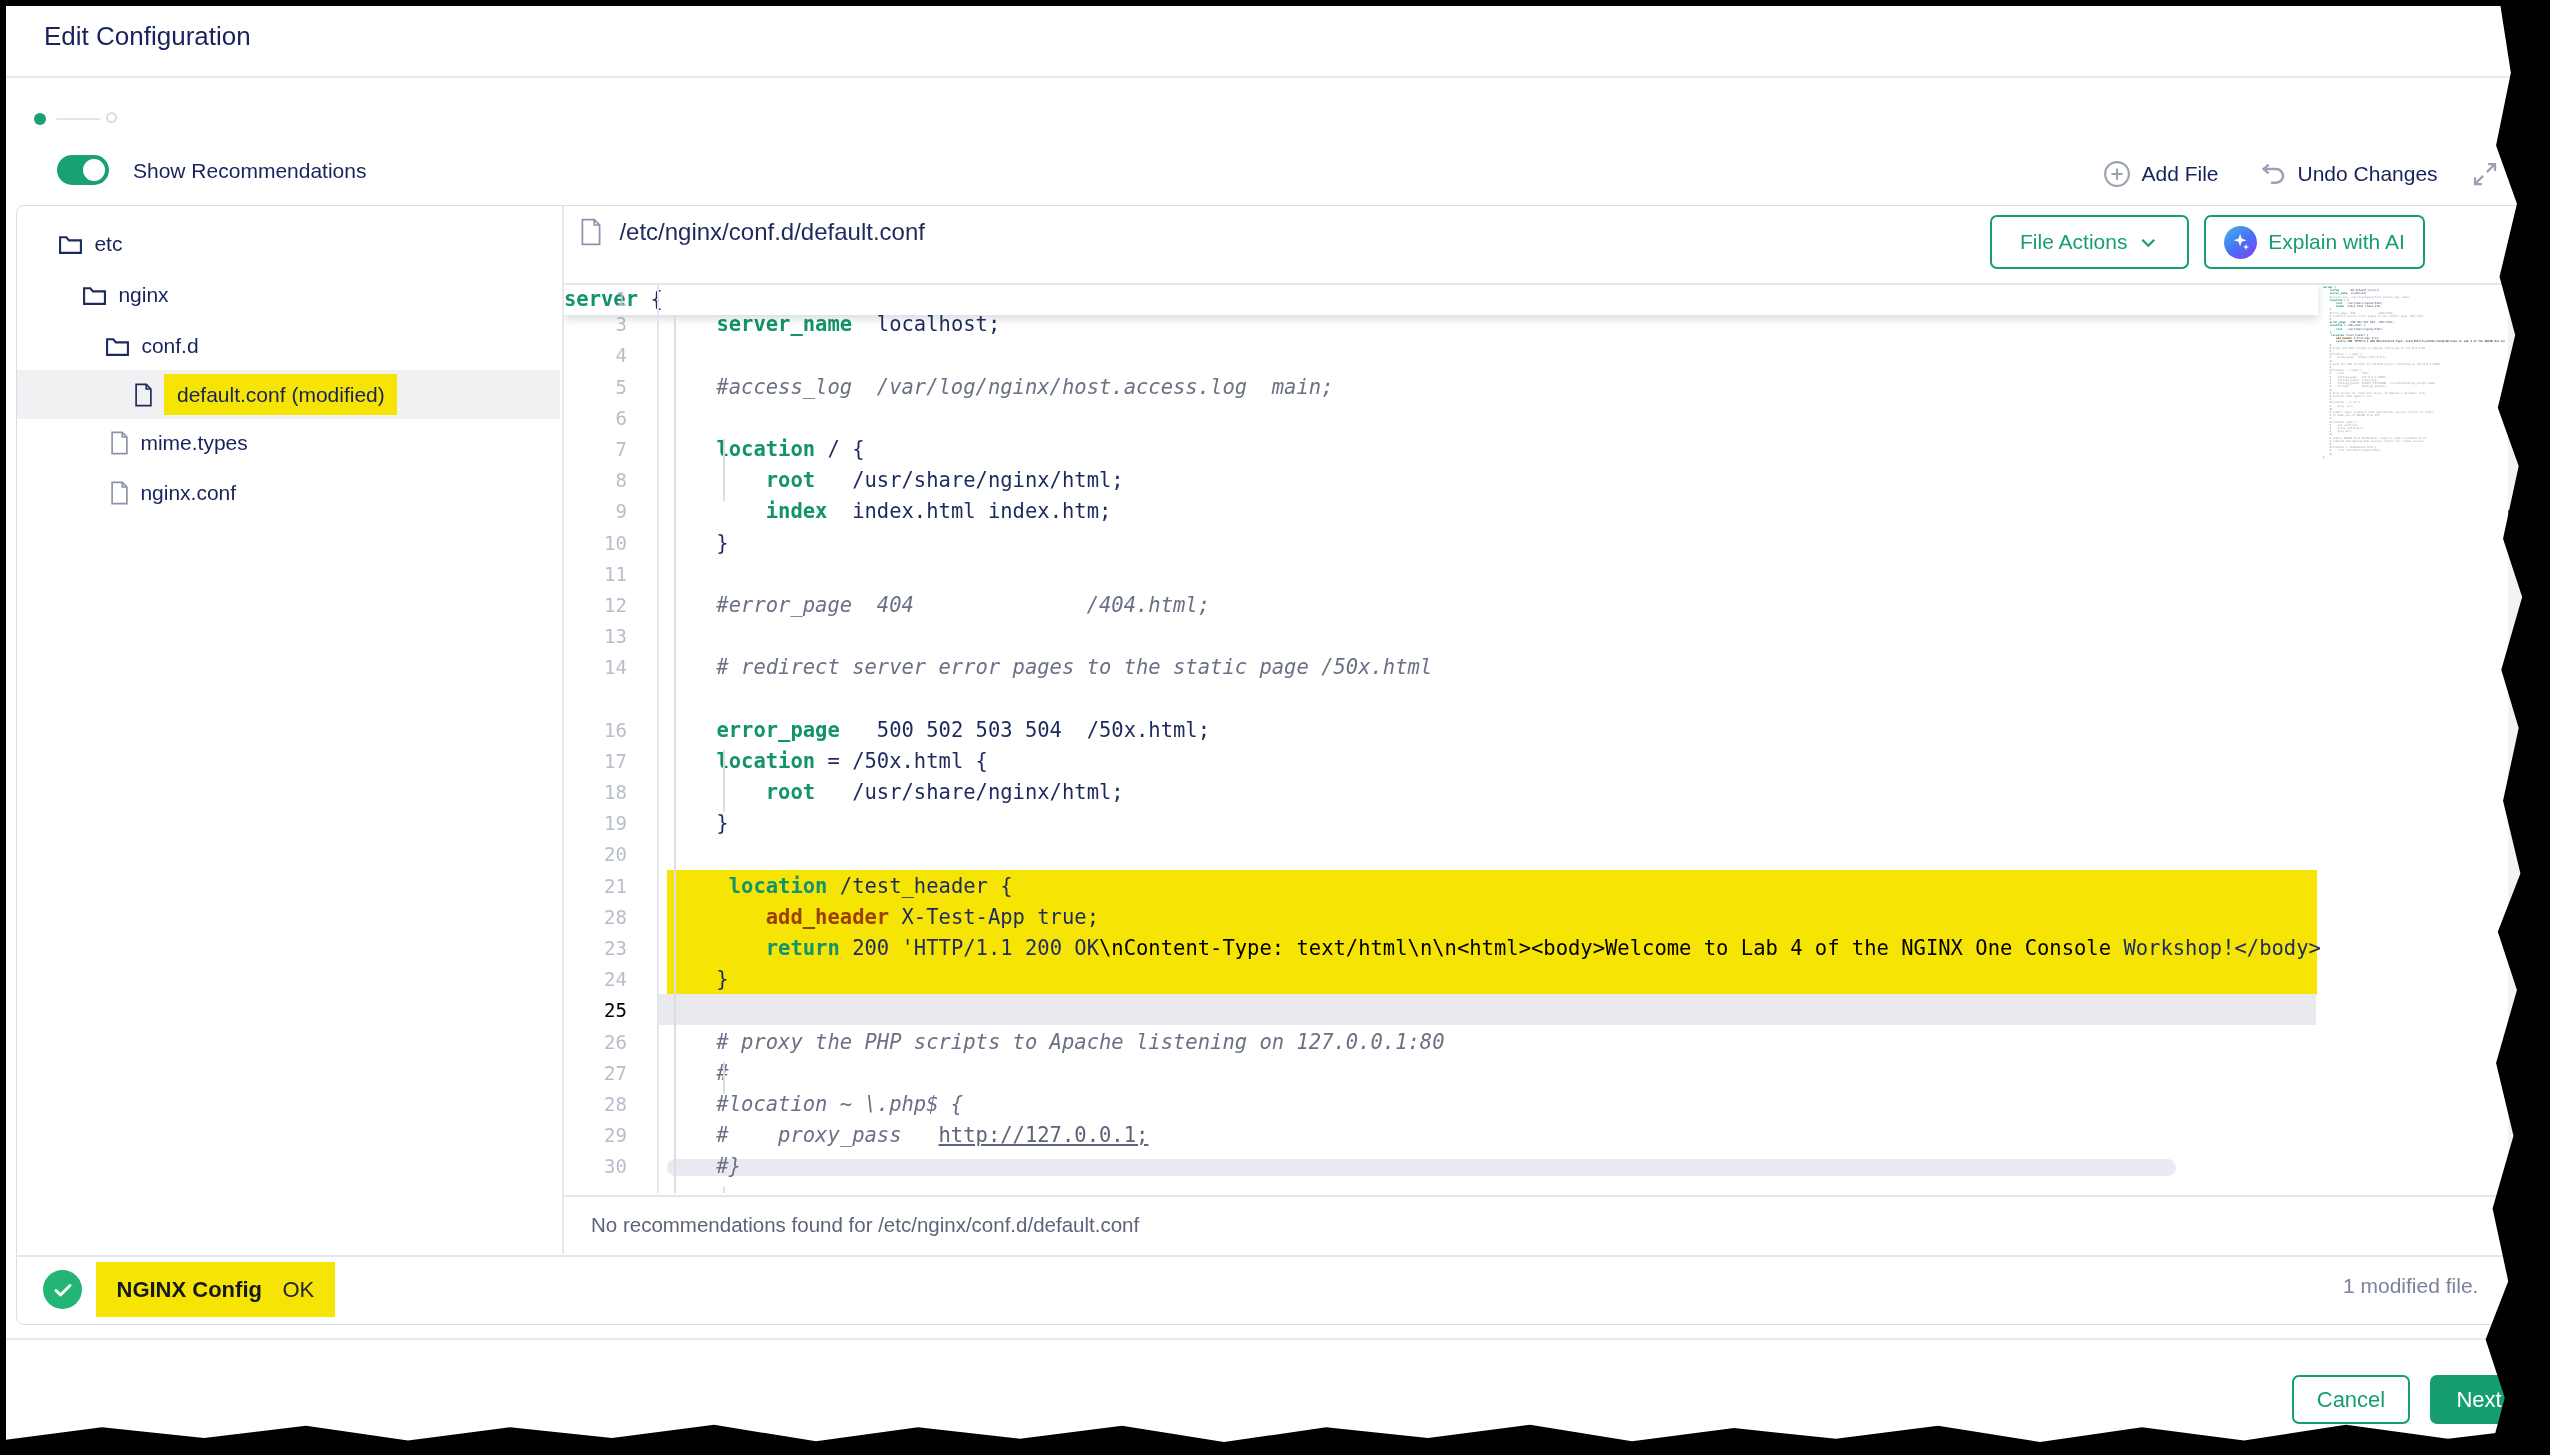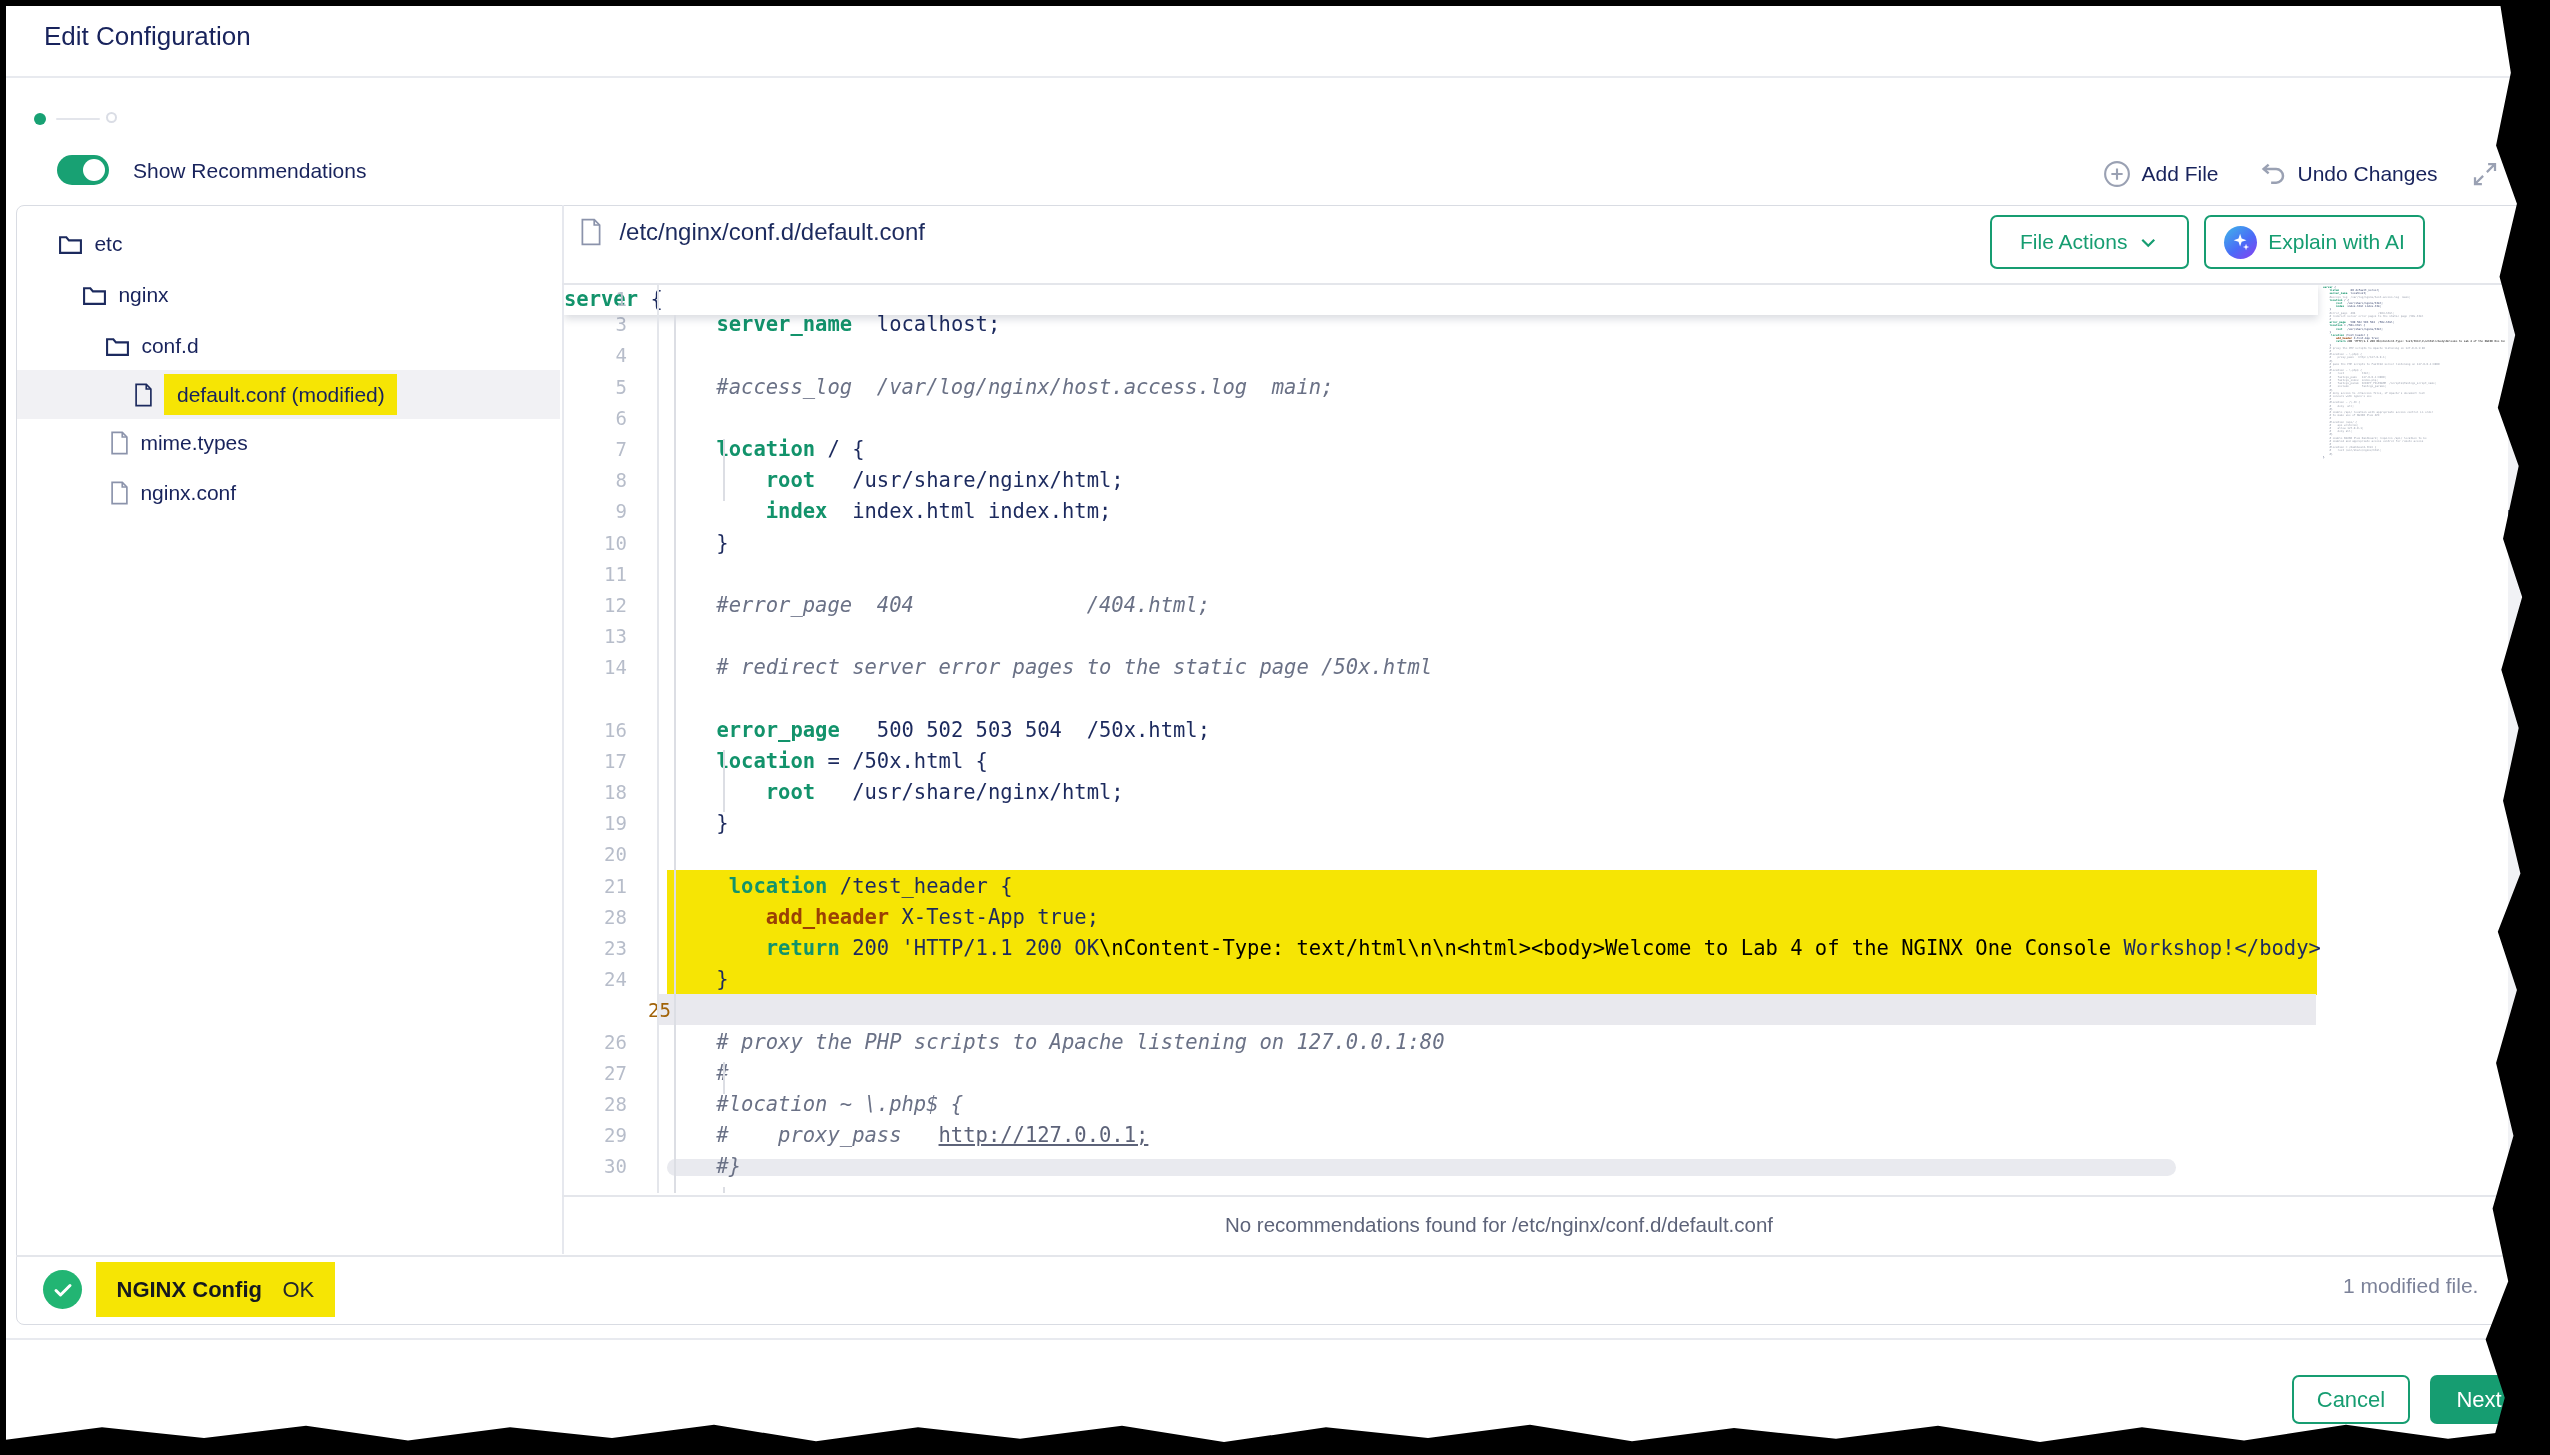--- a/index.html
+++ b/index.html
@@ -48,21 +48,21 @@
   .file-actions { left:1990px; top:215px; width:199px; height:54px; }
   .explain-ai { left:2204px; top:215px; width:221px; height:54px; }
   .ai-orb { width:33px; height:33px; border-radius:50%; background:linear-gradient(140deg,#3fb7e8 0%,#4a6cf7 55%,#8a3ff0 100%);
     display:flex; align-items:center; justify-content:center; flex:0 0 auto; }
 
   
   .editor-clip { left:564px; top:283px; width:1972px; height:910px; overflow:hidden; background:#fff; }
   .code-font { font-family:"DejaVu Sans Mono", monospace; font-size:20.5px; white-space:pre; }
   .gutter-num { position:absolute; width:63px; text-align:right; font-family:"DejaVu Sans Mono", monospace;
     font-size:19px; color:#b7bdca; }
-  .gutter-num.dark { color:#a16207;margin-left:44px; }
+  .gutter-num.dark { color:#000000; }
   .gutter-border { left:657px; top:283px; width:1.6px; height:910px; background:#e4e6eb; z-index:5; }
   .guide { position:absolute; width:1.6px; background:#dcdee4; z-index:4; }
   .code-line { position:absolute; left:0; width:1972px; height:32px; line-height:32px; }
   .code-line .code-text { position:absolute; left:103px; top:0; }
   .row-hl-yellow { position:absolute; left:103px; width:1650px; background:#f6e504; z-index:1; }
   .row-hl-gray   { position:absolute; left:94px; width:1658px; background:#e9e9ee; z-index:1; }
   .hscroll-thumb { position:absolute; left:103px; width:1509px; height:17.4px; background:#e9eaef; border-radius:8.7px; z-index:1; }
   .sticky-row { position:absolute; left:0; top:0; width:1754px; height:32px; background:#fff; z-index:3;
     box-shadow:0 4px 8px rgba(25,35,70,.16); line-height:32px; }
 
@@ -74,21 +74,21 @@
   .tk-cu { color:#5d6379; text-decoration:underline; }
 
   
   .minimap { left:2323px; top:286px; width:182px; height:905px; overflow:hidden; z-index:2; background:#fff; }
   .mm-line { font-family:"DejaVu Sans Mono", monospace; font-size:2.7px; line-height:3.2px; white-space:pre; color:#33406b; }
   .vscroll-track { left:2508px; top:284px; width:22px; height:908px; background:#f1f2f5; }
   .vscroll-thumb { left:2508px; top:510px; width:22px; height:20.5px; background:#565d6d; cursor:grab; }
 
   
   .editor-bottom-border { left:562px; top:1195px; width:1974px; height:1.6px; background:#e4e6eb; }
-  .rec-bar { left:591px; top:1195px; width:1816px; height:60px; display:flex; align-items:center;justify-content:center; }
+  .rec-bar { left:591px; top:1195px; width:1816px; height:60px; display:flex; align-items:center; }
   .rec-text { font-size:20.5px; color:#5d6379; }
   .status-border { left:16px; top:1255px; width:2520px; height:1.6px; background:#e4e6eb; }
   .check-circle { position:absolute; left:43px; top:1270px; width:39px; height:39px; border-radius:50%; background:#22b573;
     display:flex; align-items:center; justify-content:center; }
   .cfg-badge { position:absolute; left:96px; top:1262px; height:55px; background:#f6e504; display:flex;
     align-items:center; padding:0 20.5px; gap:20.5px; }
   .cfg-name { font-size:22px; font-weight:bold; color:#15191f; }
   .cfg-ok { font-size:22px; color:#23282e; }
   .modified-note { position:absolute; left:2343px; top:1274px; font-size:21px; color:#7c8299; }
 

